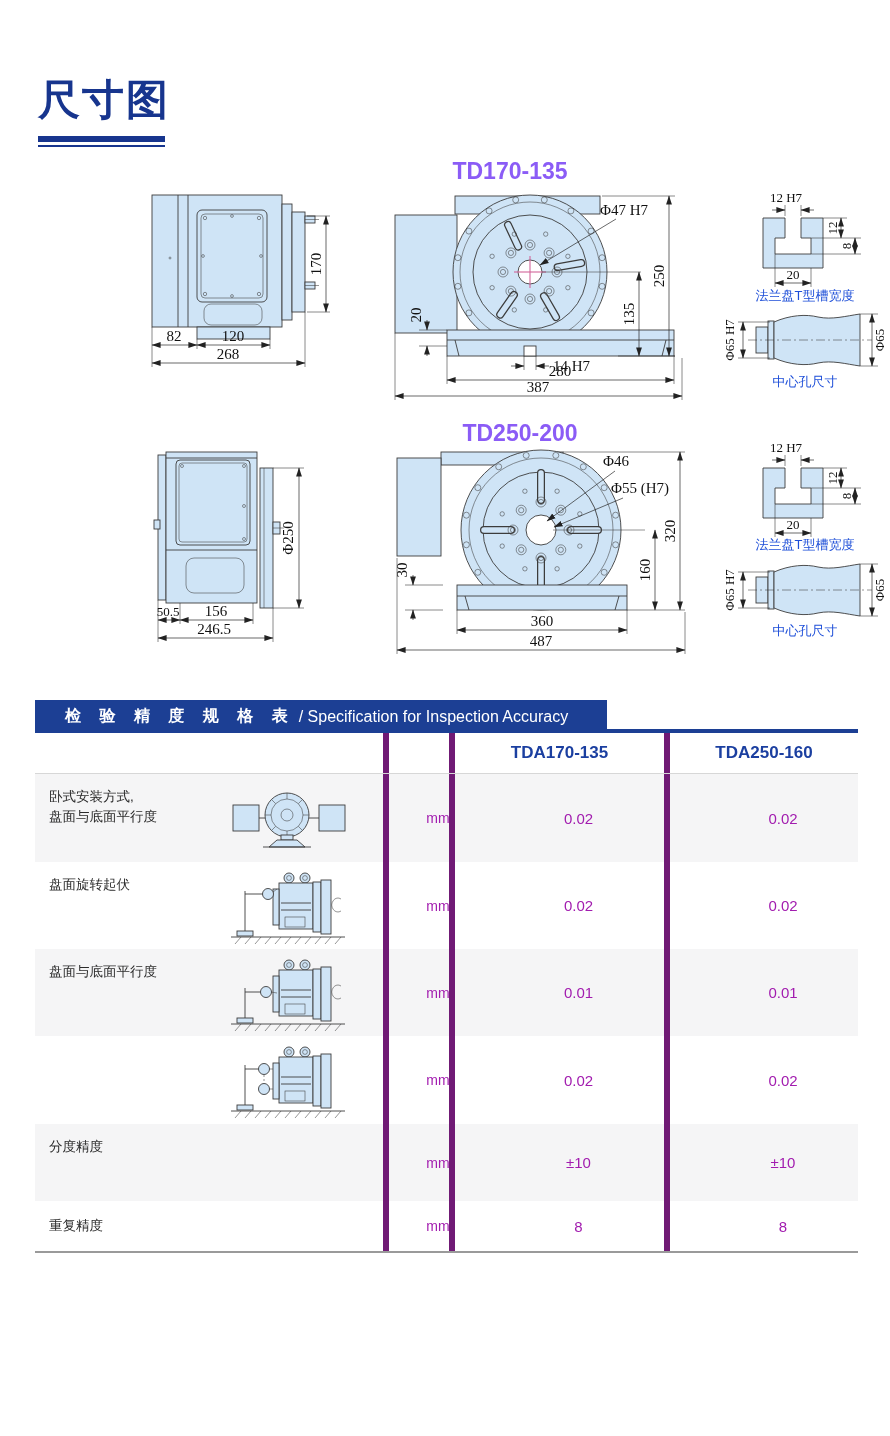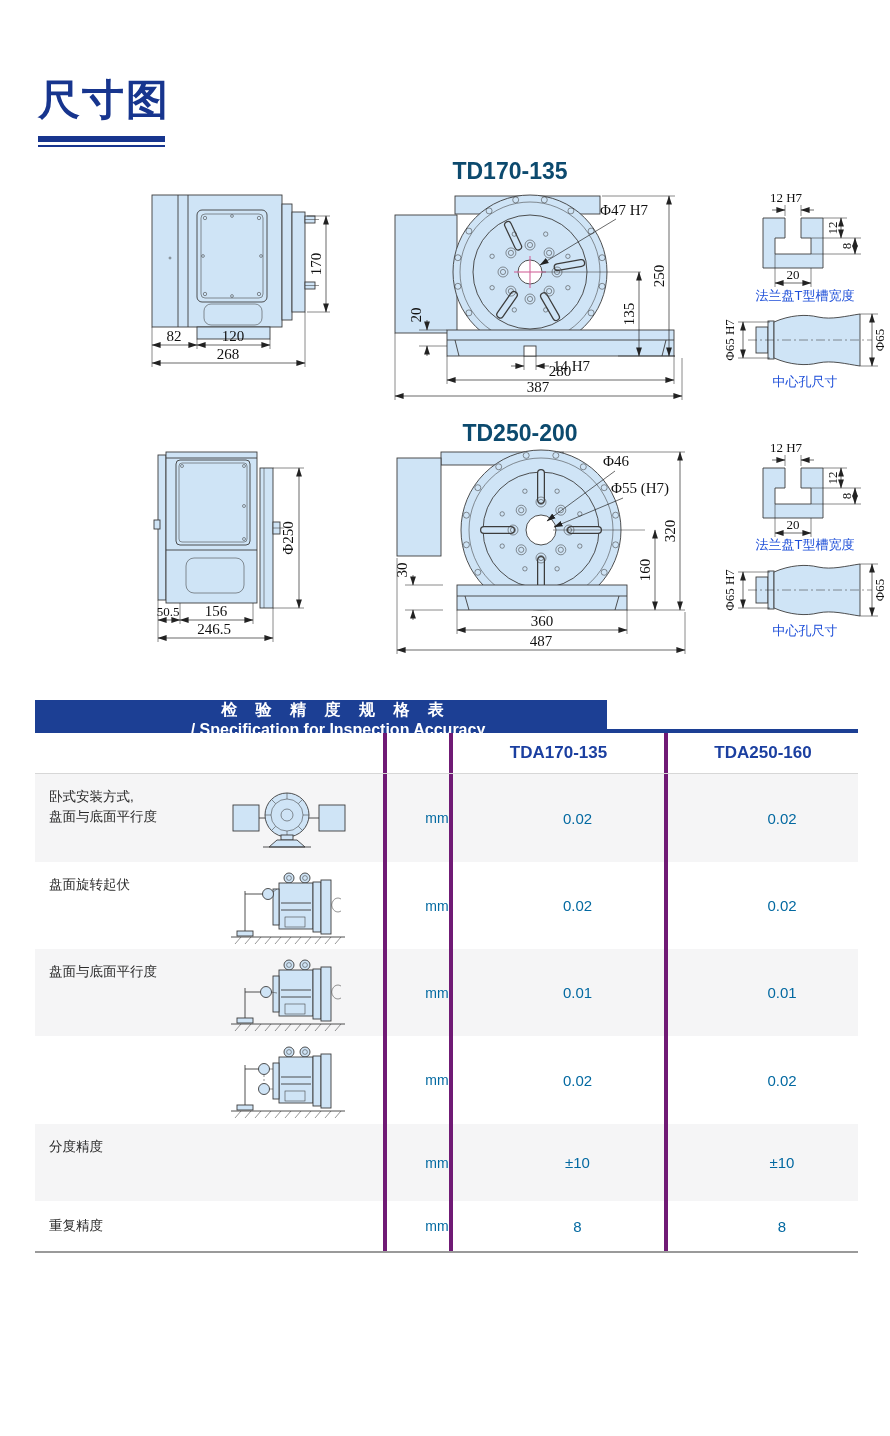--- a/index.html
+++ b/index.html
@@ -6,52 +6,52 @@
   .page{position:relative;width:890px;height:1436px;background:#fff;overflow:hidden;
         font-family:"Liberation Sans","DejaVu Sans",sans-serif;}
   .abs{position:absolute;}
   
   .doc-title{position:absolute;left:38px;top:72px;font-size:42px;font-weight:bold;
              color:#17358e;letter-spacing:2px;}
   .doc-title-bar{position:absolute;left:38px;top:136px;width:127px;height:6px;background:#17358e;}
   .doc-title-bar2{position:absolute;left:38px;top:145px;width:127px;height:2px;background:#17358e;}
   
   .sec-title{position:absolute;width:240px;text-align:center;font-size:23px;font-weight:bold;
-             color:#0c4a6e;}
+             color:#8b5cf6;}
   .cap{position:absolute;width:170px;text-align:center;font-size:13px;color:#1d4ed8;}
   
   svg{overflow:visible;}
   .lb{fill:#cfe4f6;stroke:#3c3c3c;stroke-width:.9;}
   .ln{stroke:#3c3c3c;stroke-width:.9;fill:none;}
   .thin{stroke:#3c3c3c;stroke-width:.55;fill:none;}
   .dl{stroke:#2a2a2a;stroke-width:.7;fill:none;}
   .xl{stroke:#2a2a2a;stroke-width:.55;fill:none;}
   text.dm{font-family:"Liberation Serif","DejaVu Serif",serif;font-size:13px;fill:#111;}
   text.dm15{font-family:"Liberation Serif","DejaVu Serif",serif;font-size:15px;fill:#111;}
   .slot-o{stroke:#3c3c3c;stroke-width:8;stroke-linecap:round;fill:none;}
   .slot-i{stroke:#cfe4f6;stroke-width:5.5;stroke-linecap:round;fill:none;}
   .cross{stroke:#d2649a;stroke-width:1.1;}
   
   .spec{position:absolute;left:35px;top:700px;width:823px;}
   .spec-bar-wrap{position:relative;height:33px;}
   .spec-bar{position:absolute;left:0;top:0;width:572px;height:33px;background:#1c3f94;
-            color:#fff;display:flex;align-items:center;padding-left:30px;box-sizing:border-box;flex-direction:column;}
+            color:#fff;display:flex;align-items:center;padding-left:30px;box-sizing:border-box;}
   .spec-bar .cn{font-size:16px;font-weight:bold;letter-spacing:7px;}
-  .spec-bar .en{font-size:16px;font-weight:bold;margin-left:4px;letter-spacing:0;}
+  .spec-bar .en{font-size:16px;font-weight:normal;margin-left:4px;letter-spacing:0;}
   .spec-bar-line{position:absolute;left:572px;right:0;bottom:0;height:4px;background:#1c3f94;}
   .grid-row{display:grid;grid-template-columns:348px 66px 215px 194px;}
   .hdr-row{height:40px;border-bottom:1px solid #d7d7d7;}
   .hdr-cell{display:flex;align-items:center;justify-content:center;font-size:17px;
             font-weight:bold;color:#1b3fa0;}
   .cell{position:relative;}
-  .bl{border-left:4px solid #701a75;}
+  .bl{border-left:6px solid #701a75;}
   .row-label{padding:13px 10px 0 14px;font-size:13.5px;color:#2b2b2b;line-height:1.5;
              white-space:pre-line;}
   .unit-cell,.val-cell{display:flex;align-items:center;justify-content:center;
-                       font-size:14px;color:#0369a1;padding-left:38px;}
+                       font-size:14px;color:#a21caf;padding-left:38px;}
   .val-cell{font-size:15px;}
   .icon-wrap{position:absolute;left:188px;top:50%;transform:translateY(-50%);}
   .spec-body{border-bottom:2px solid #9a9a9a;}
   .r-gray{background:#f5f5f6;}
   .r-white{background:#ffffff;}
 </style>
 </head>
 <body>
 
 <div class="page">

